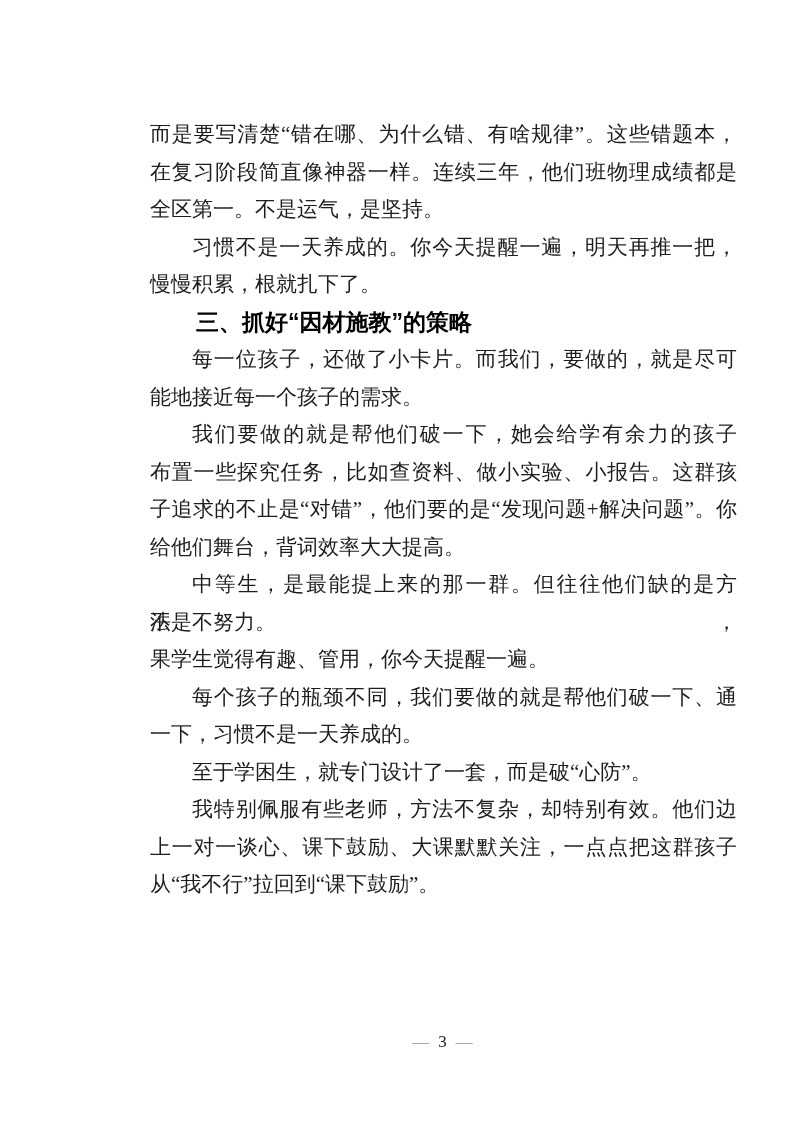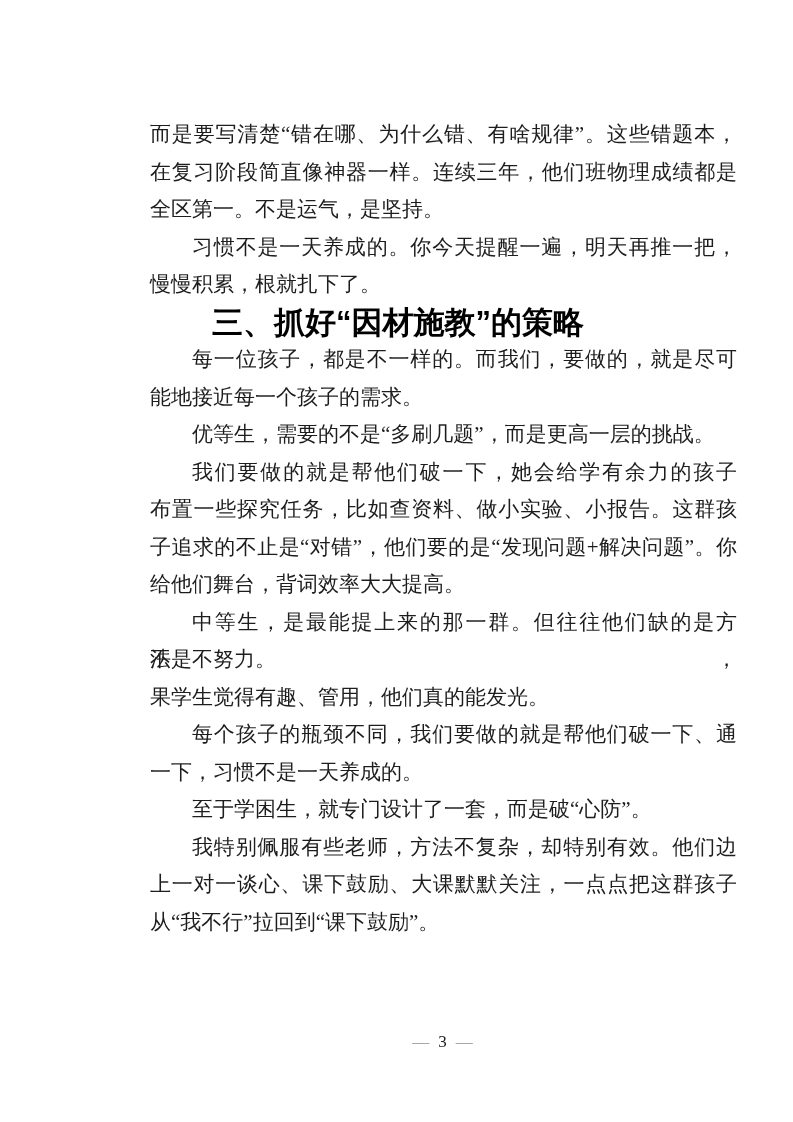--- a/index.html
+++ b/index.html
@@ -33,21 +33,21 @@
   }
   .line.end {
     text-align-last: left;
   }
   .line.indent {
     text-indent: 2em;
   }
   .line.heading {
     font-family: "Liberation Sans", "DejaVu Sans", sans-serif;
     font-weight: 700;
-    font-size: 31px;
+    font-size: 23px;
     color: #000000;
     text-align-last: left;
   }
   .footer {
     position: absolute;
     left: 0;
     right: 0;
     top: 1030px;
     text-align: center;
     font-size: 17px;
@@ -69,34 +69,33 @@
 
     <div class="line full">而是要写清楚“错在哪、为什么错、有啥规律”。这些错题本，</div>
     <div class="line full">在复习阶段简直像神器一样。连续三年，他们班物理成绩都是</div>
     <div class="line end">全区第一。不是运气，是坚持。</div>
 
     <div class="line full indent">习惯不是一天养成的。你今天提醒一遍，明天再推一把，</div>
     <div class="line end">慢慢积累，根就扎下了。</div>
 
     <div class="line heading indent">三、抓好“因材施教”的策略</div>
 
-    <div class="line full indent">每一位孩子，都是不一样的。而我们，要做的，就是尽可</div>
+    <div class="line full indent">每一位孩子，还做了小卡片。而我们，要做的，就是尽可</div>
     <div class="line end">能地接近每一个孩子的需求。</div>
 
-    <div class="line end indent">优等生，需要的不是“多刷几题”，而是更高一层的挑战。</div>
 
     <div class="line full indent">我们要做的就是帮他们破一下，她会给学有余力的孩子</div>
     <div class="line full">布置一些探究任务，比如查资料、做小实验、小报告。这群孩</div>
     <div class="line full">子追求的不止是“对错”，他们要的是“发现问题+解决问题”。你</div>
     <div class="line end">给他们舞台，背词效率大大提高。</div>
 
     <div class="line full indent">中等生，是最能提上来的那一群。但往往他们缺的是方法，</div>
     <div class="line end">不是不努力。</div>
 
-    <div class="line end">果学生觉得有趣、管用，他们真的能发光。</div>
+    <div class="line end">果学生觉得有趣、管用，你今天提醒一遍。</div>
 
     <div class="line full indent">每个孩子的瓶颈不同，我们要做的就是帮他们破一下、通</div>
     <div class="line end">一下，习惯不是一天养成的。</div>
 
     <div class="line end indent">至于学困生，就专门设计了一套，而是破“心防”。</div>
 
     <div class="line full indent">我特别佩服有些老师，方法不复杂，却特别有效。他们边</div>
     <div class="line full">上一对一谈心、课下鼓励、大课默默关注，一点点把这群孩子</div>
     <div class="line end">从“我不行”拉回到“课下鼓励”。</div>
 

